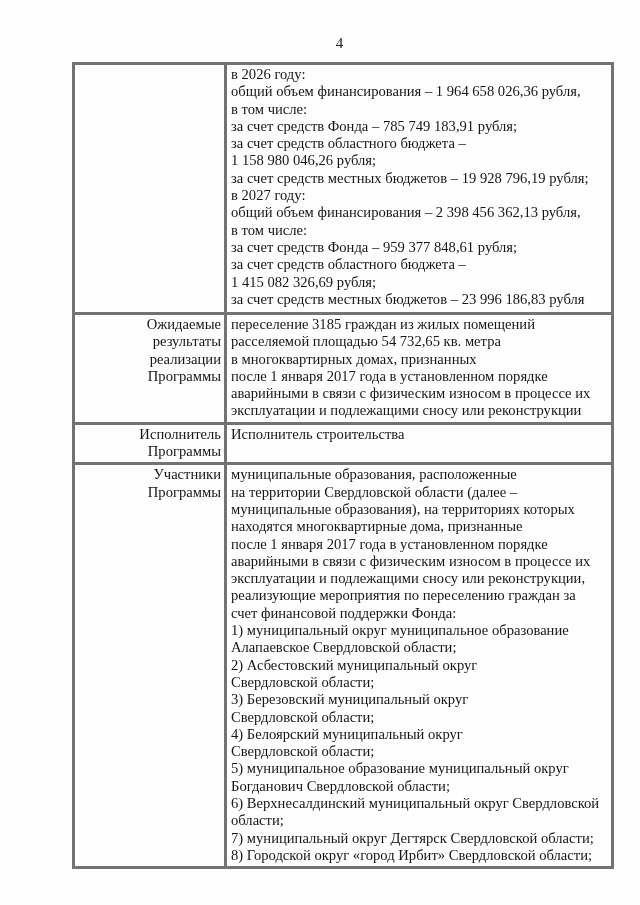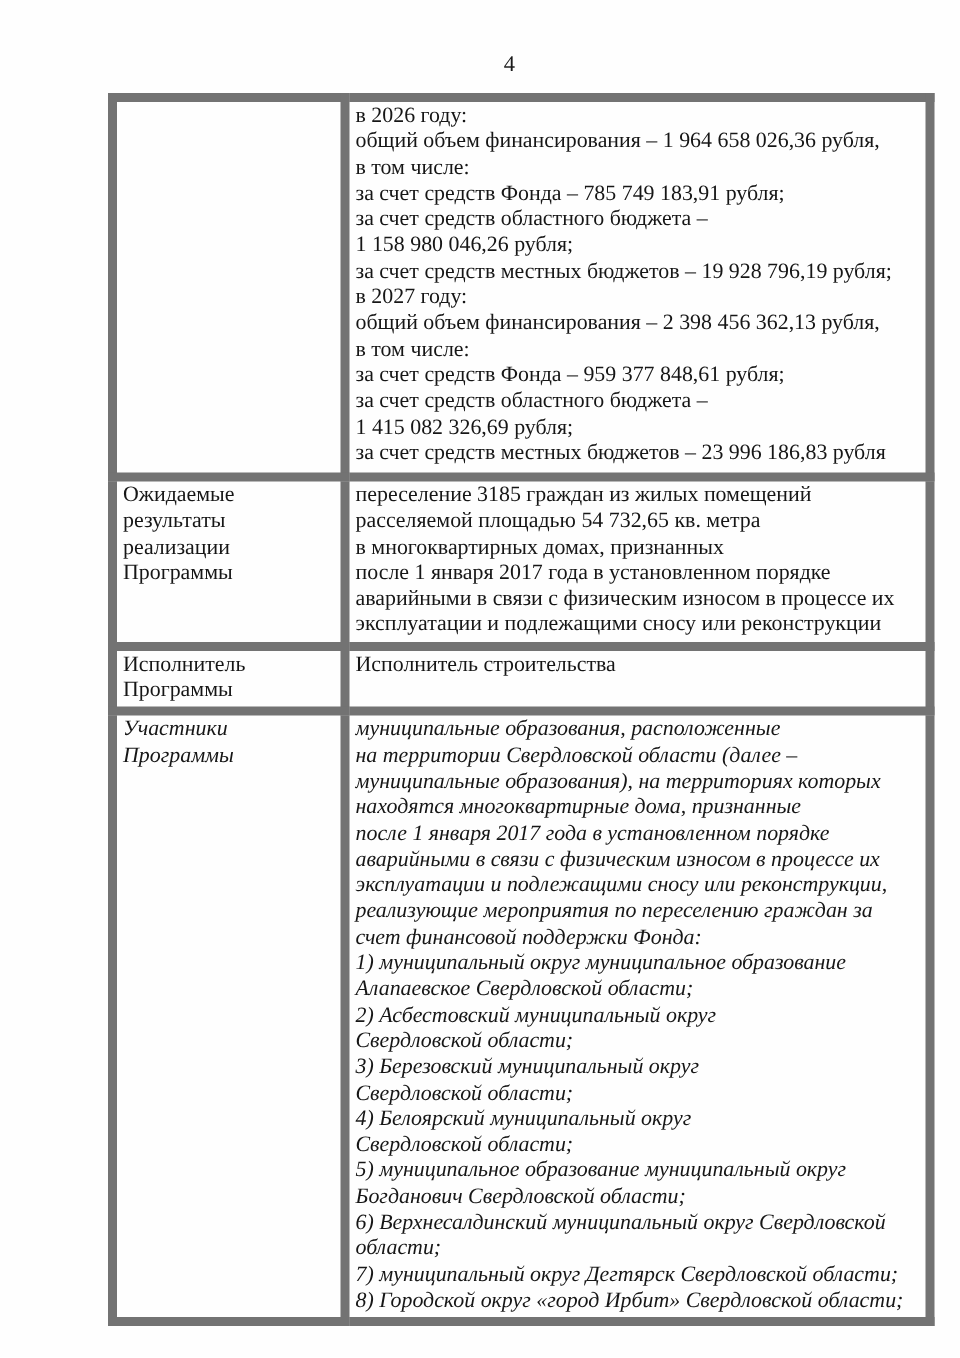--- a/index.html
+++ b/index.html
@@ -28,42 +28,43 @@
   }
   table.passport {
     position: absolute;
     left: 72px;
     top: 62px;
     width: 535px;
     border-collapse: collapse;
     table-layout: fixed;
   }
   table.passport td {
-    border: 6px solid #737373;
+    border: 3px solid #737373;
     vertical-align: top;
     font-size: 14.6px;
     line-height: 17.3px;
     padding: 0;
     overflow: hidden;
   }
   td.label-cell {
     width: 149px;
+    text-align: right;
   }
   td.content-cell {
     width: 384px;
   }
   .cell-text {
     white-space: pre;
     padding: 1px 3px 2px 4px;
     color: #161616;
   }
   tr.row-finance   td { height: 247px; }
   tr.row-results   td { height: 100px; }
   tr.row-executor  td { height: 34px;  }
-  tr.row-members   td { height: 397px; font-style: italic; }
+  tr.row-members   td { height: 397px; }
 </style>
 </head>
 <body>
 
 <div class="page">
 
   <div class="page-number">4</div>
 
   <table class="passport">
     <tbody>

